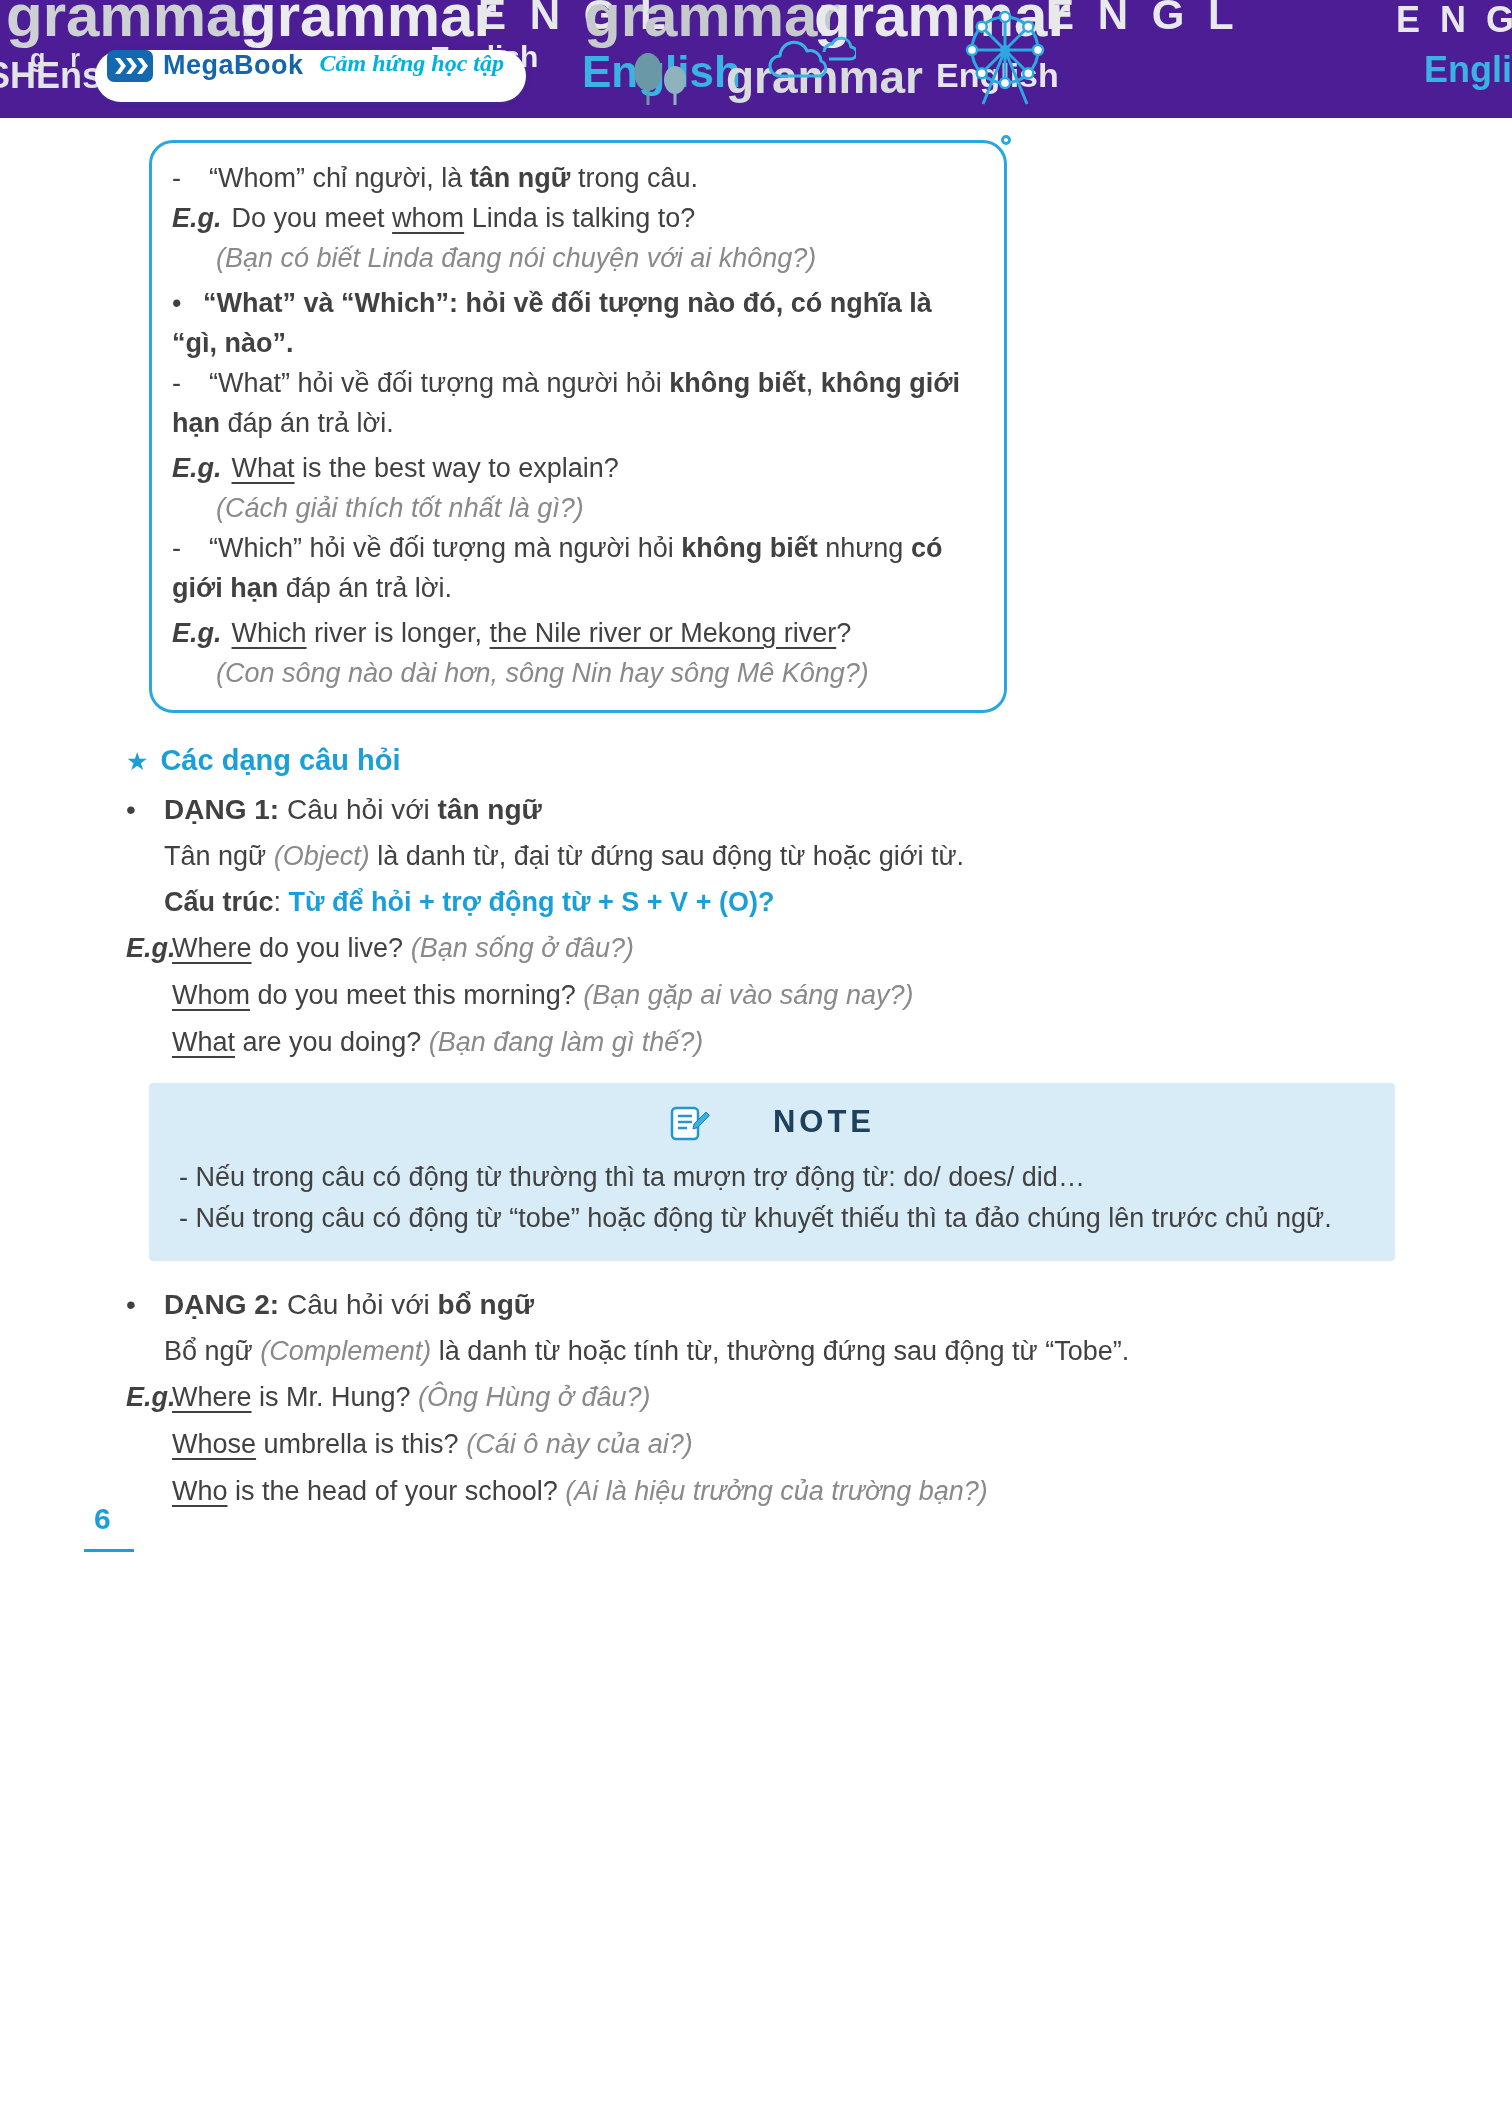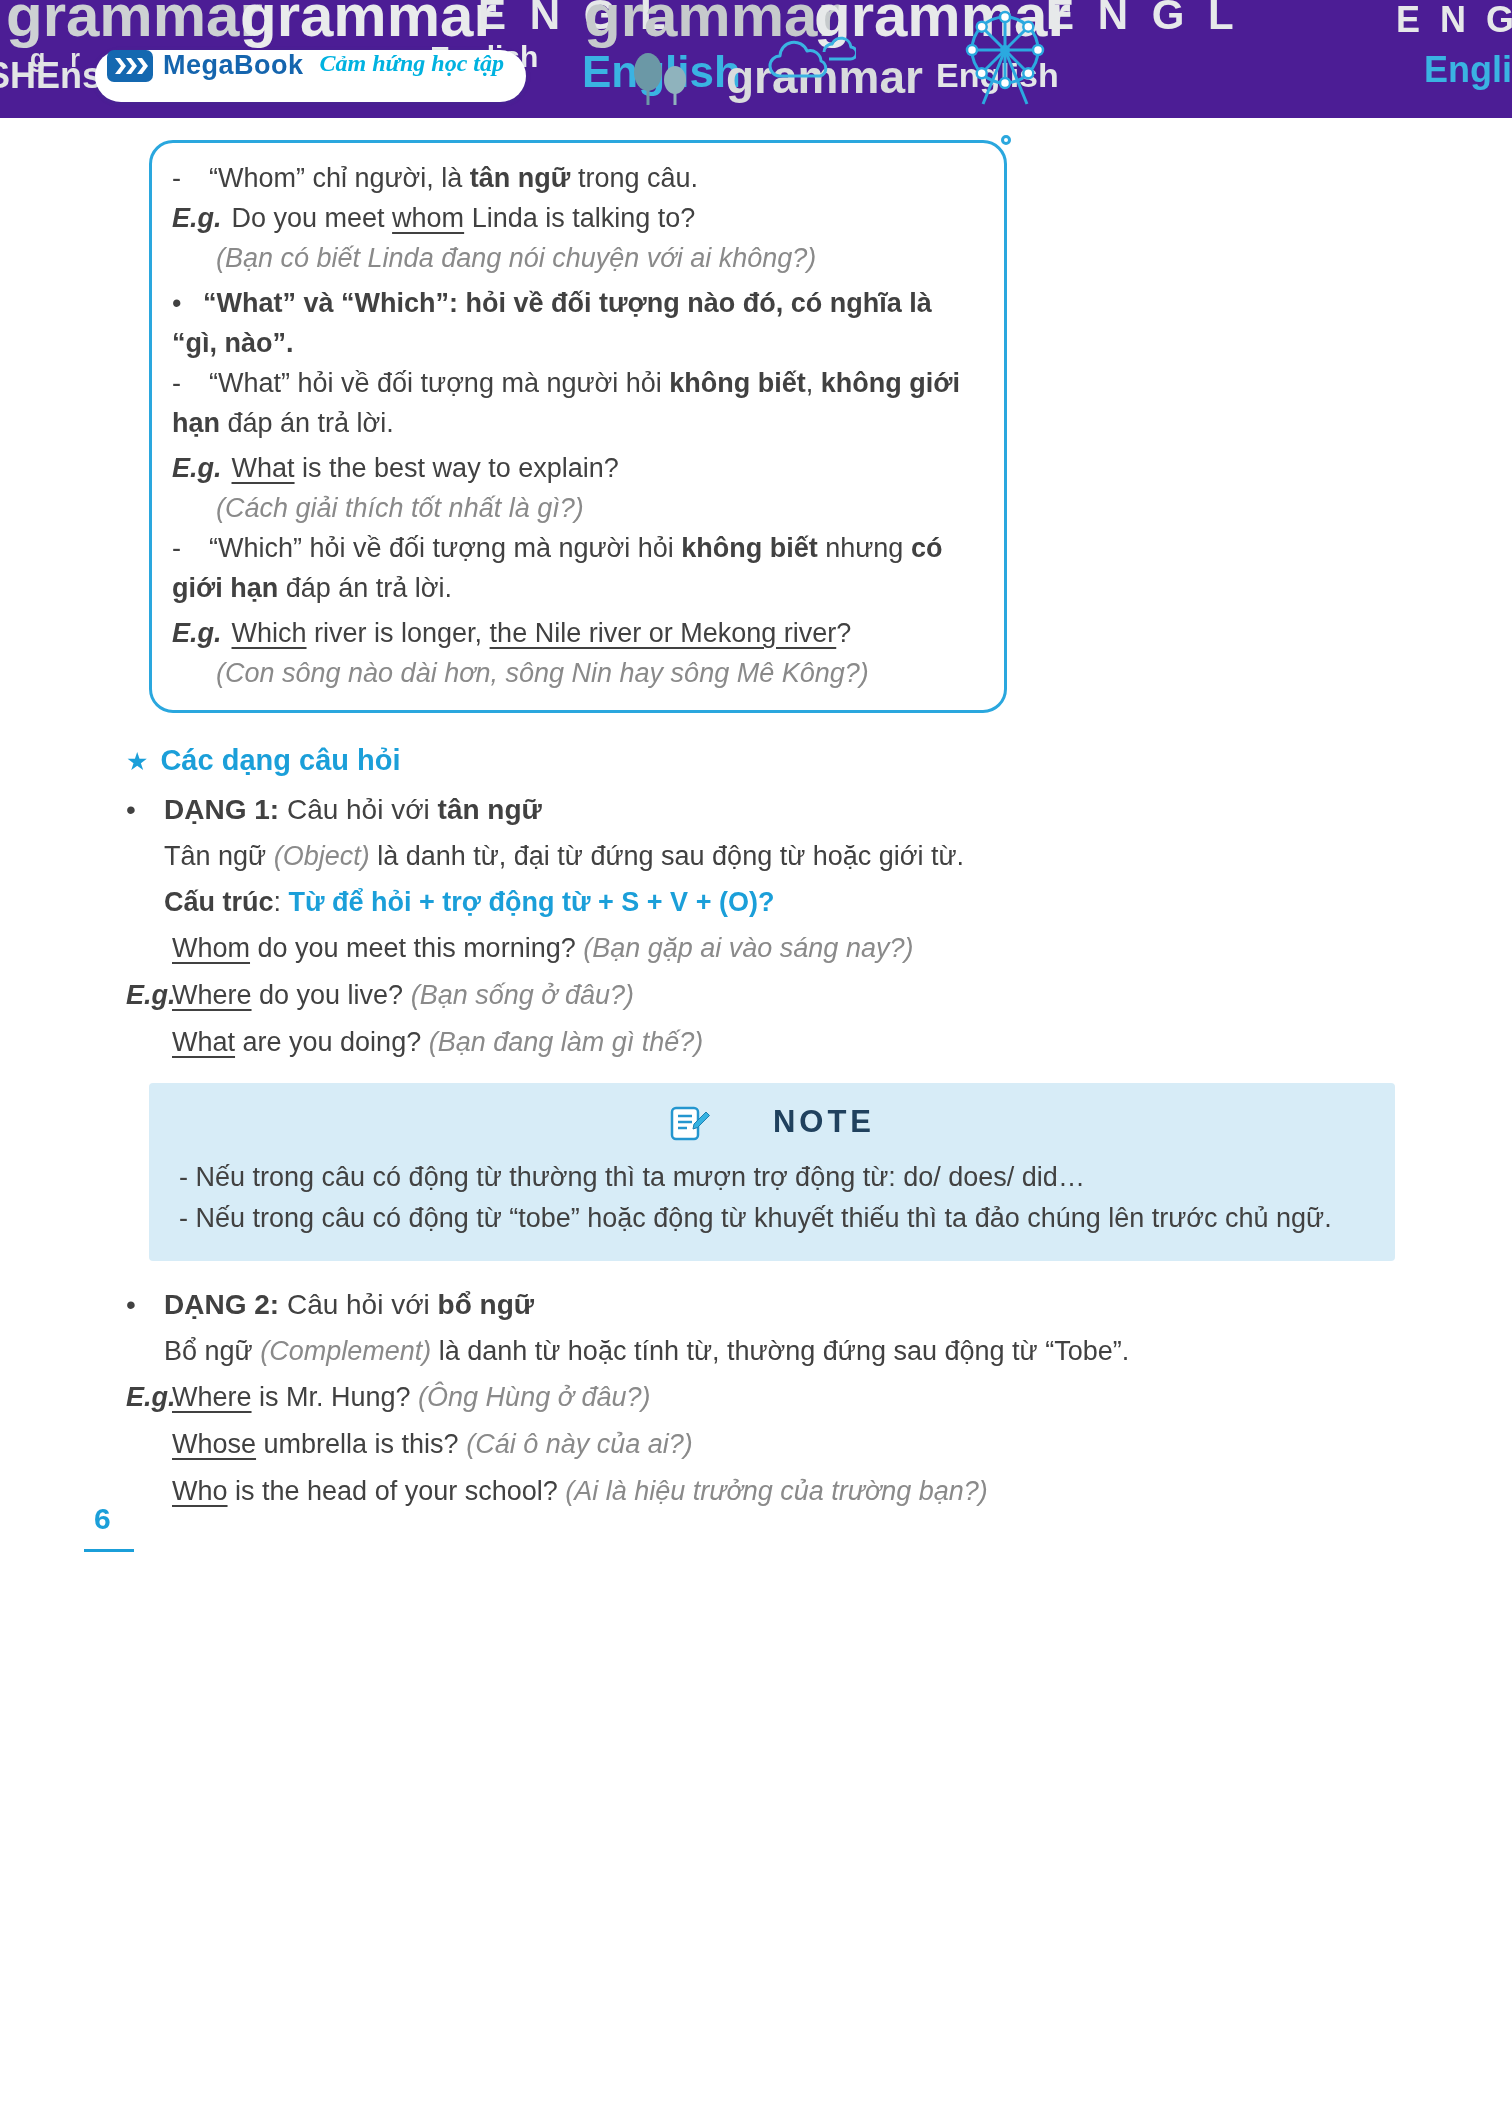--- a/index.html
+++ b/index.html
@@ -191,23 +191,23 @@
     </section>
 
     <h3 class="sec-title"><span class="star">★</span><span>Các dạng câu hỏi</span></h3>
 
     <p class="drow"><span class="dbul">•</span><strong>DẠNG 1:</strong><span> Câu hỏi với </span><strong>tân ngữ</strong></p>
 
     <p class="dind"><span>Tân ngữ </span><em class="mi">(Object)</em><span> là danh từ, đại từ đứng sau động từ hoặc giới từ.</span></p>
 
     <p class="dind"><strong>Cấu trúc</strong><span>: </span><strong class="formula">Từ để hỏi + trợ động từ + S + V + (O)?</strong></p>
 
+    <p class="egrow"><em class="eg2">E.g.</em><span class="u">Where</span><span> do you live? </span><em class="mi">(Bạn sống ở đâu?)</em></p>
+
     <p class="egrow cont"><span class="u">Whom</span><span> do you meet this morning? </span><em class="mi">(Bạn gặp ai vào sáng nay?)</em></p>
-
-    <p class="egrow"><em class="eg2">E.g.</em><span class="u">Where</span><span> do you live? </span><em class="mi">(Bạn sống ở đâu?)</em></p>
 
     <p class="egrow cont"><span class="u">What</span><span> are you doing? </span><em class="mi">(Bạn đang làm gì thế?)</em></p>
 
     <section class="note">
       <div class="note-head">
         <svg class="note-icon" width="42" height="42" viewBox="0 0 42 42">
           <rect x="3" y="7" width="26" height="31" rx="4" fill="#fff" stroke="#2496cf" stroke-width="2.5"></rect>
           <line x1="9" y1="15" x2="23" y2="15" stroke="#2496cf" stroke-width="2.5"></line>
           <line x1="9" y1="21" x2="23" y2="21" stroke="#2496cf" stroke-width="2.5"></line>
           <line x1="9" y1="27" x2="18" y2="27" stroke="#2496cf" stroke-width="2.5"></line>

